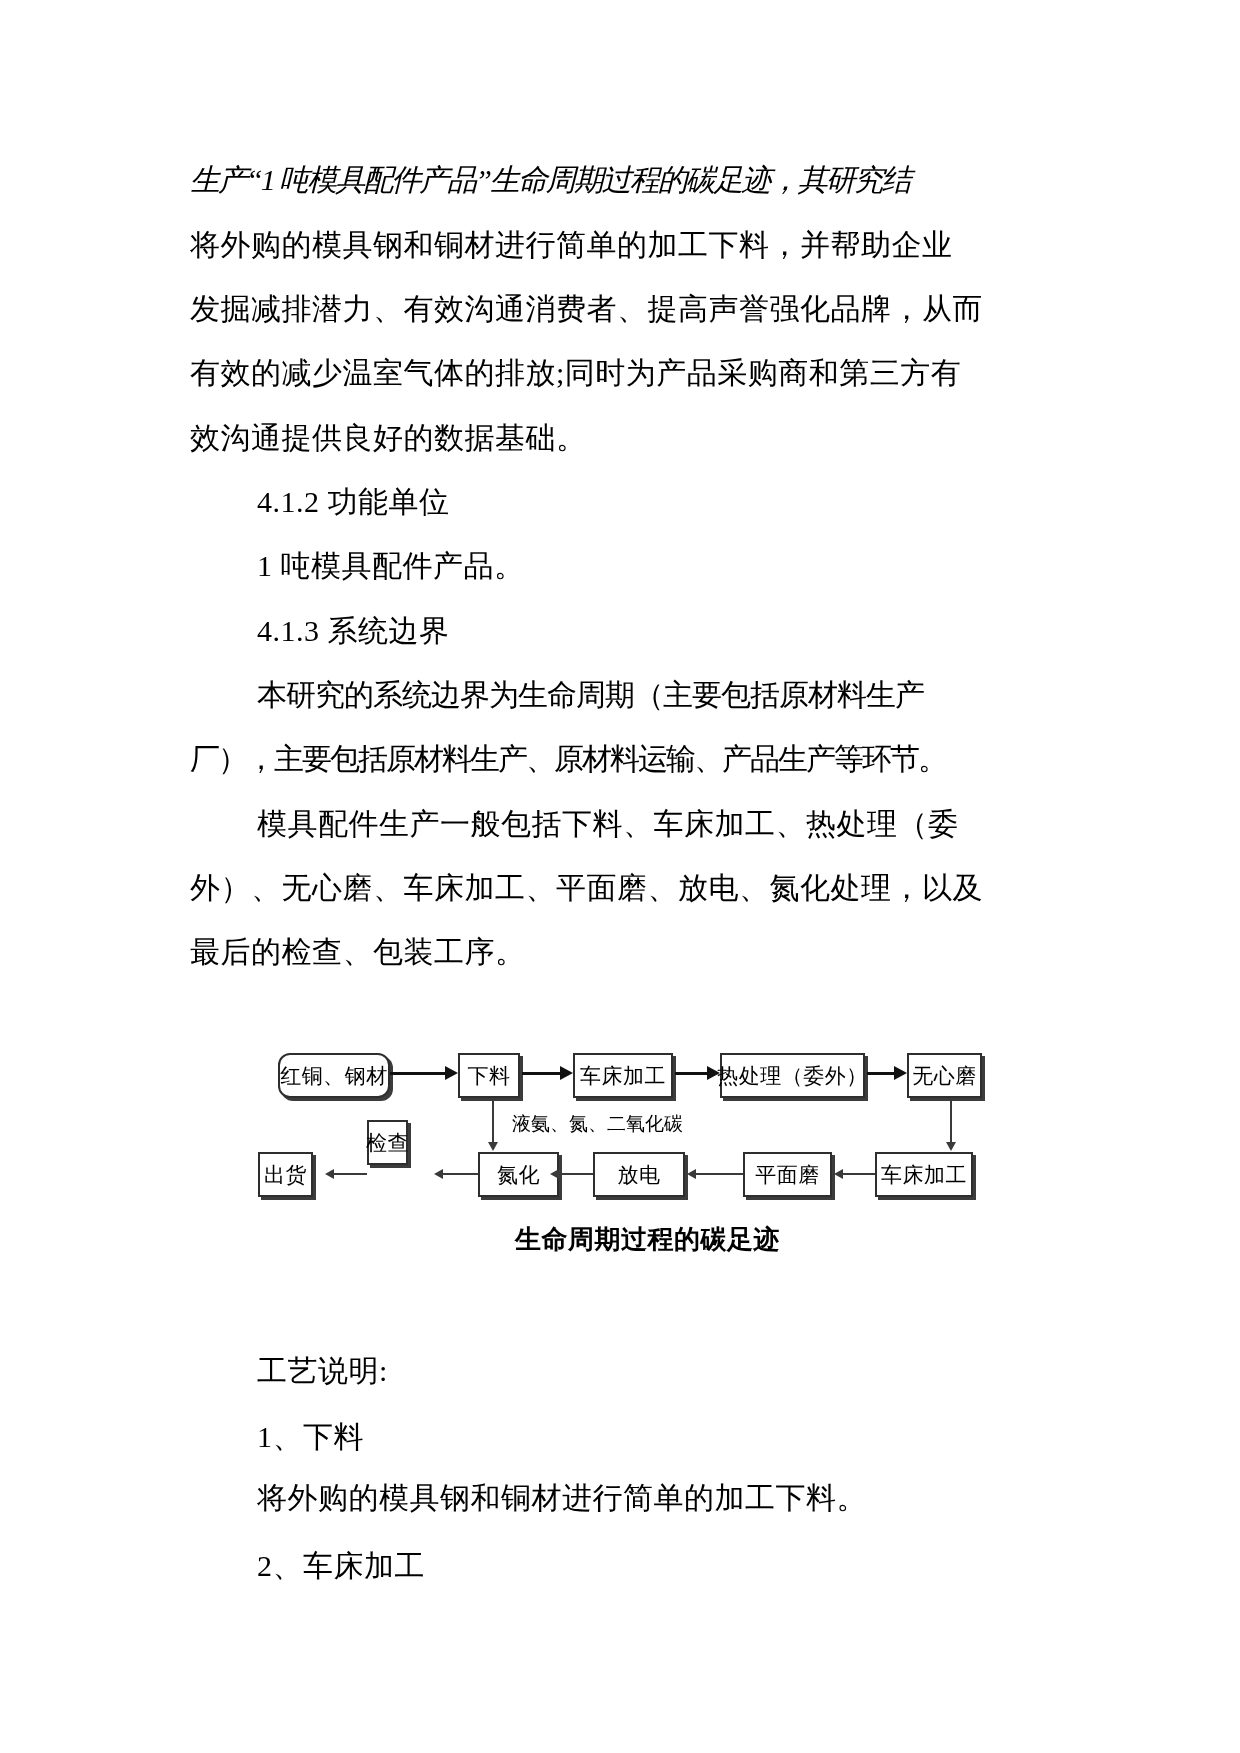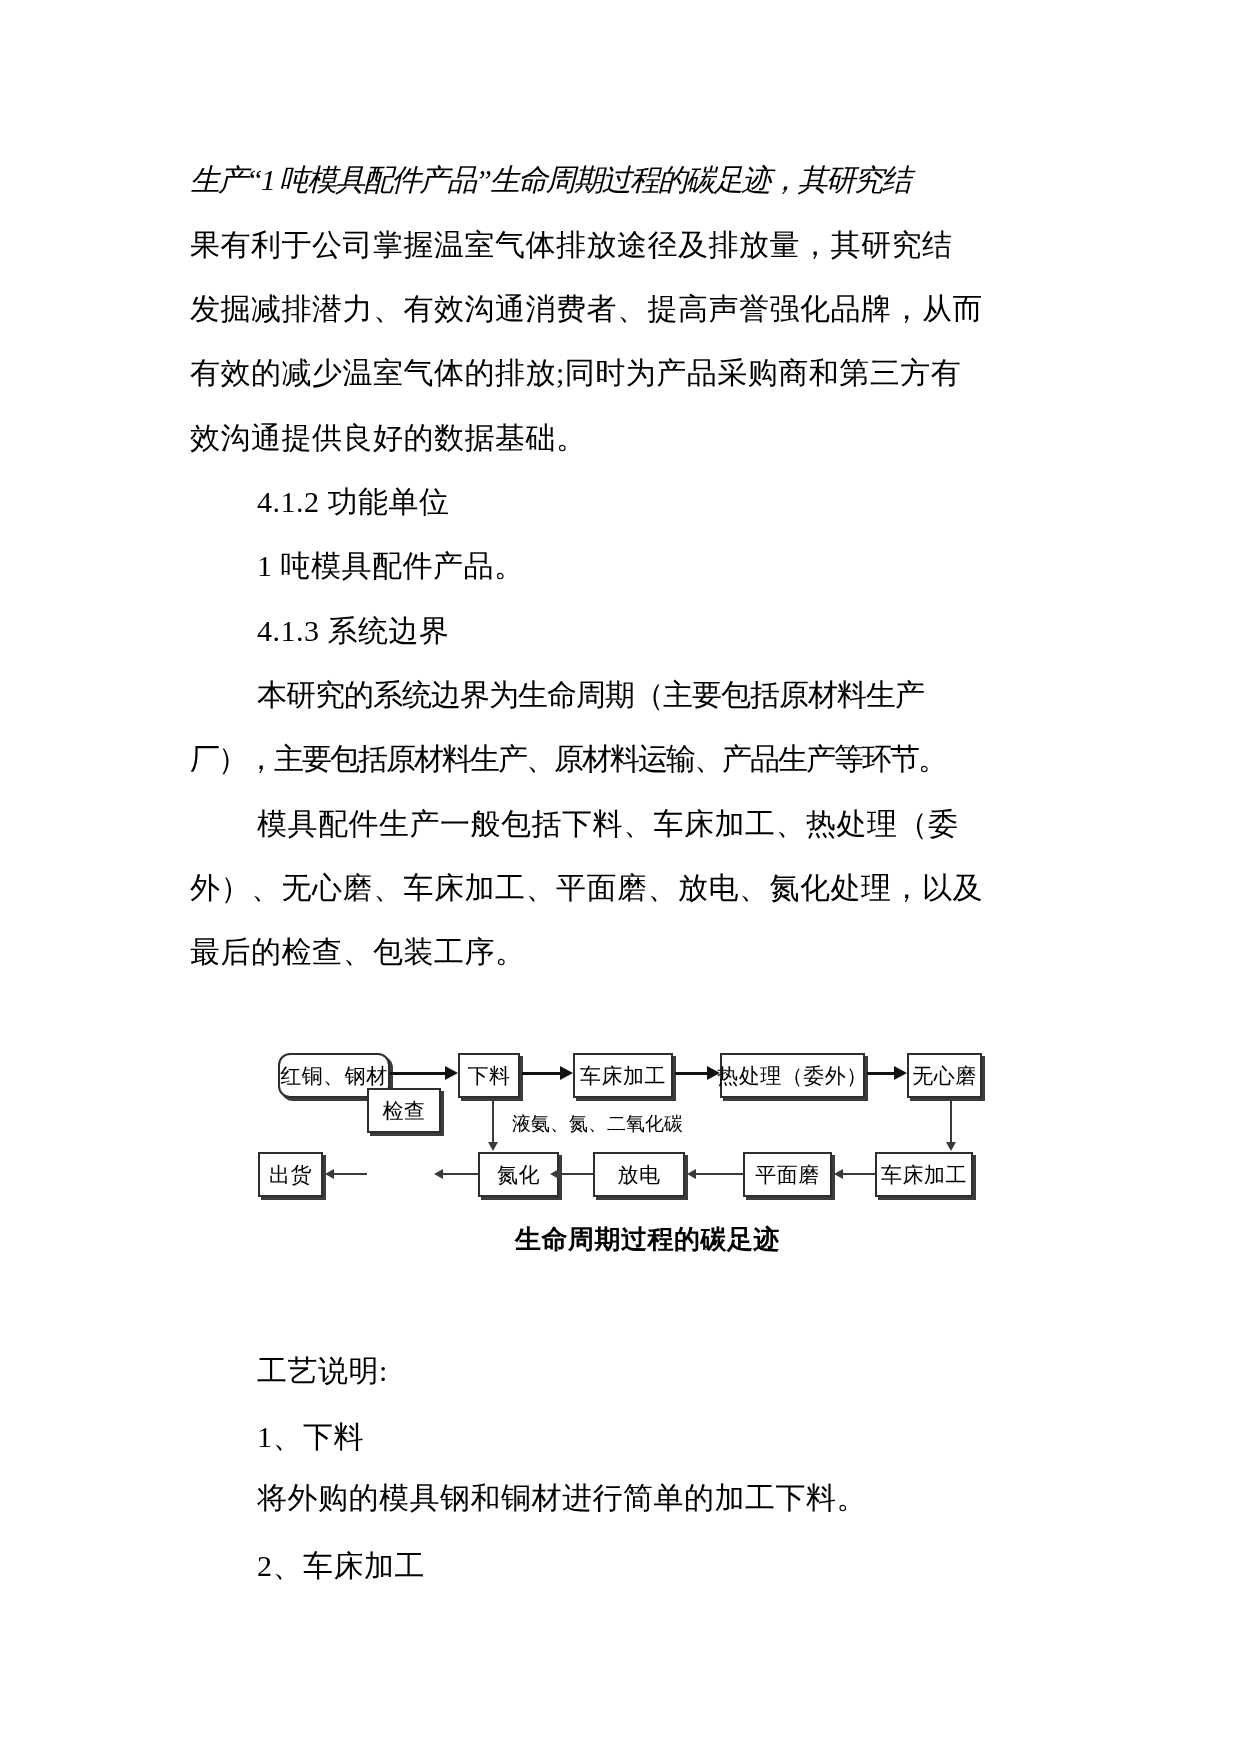--- a/index.html
+++ b/index.html
@@ -70,21 +70,21 @@
     white-space: nowrap;
     letter-spacing: 0.5px;
   }
 </style>
 </head>
 <body>
 
 <div class="page">
 
   <div class="line margin tight" style="top:162px;font-style:italic;">生产“1 吨模具配件产品”生命周期过程的碳足迹，其研究结</div>
-  <div class="line margin" style="top:227px;">果有利于公司掌握温室气体排放途径及排放量，其研究结</div>
+  <div class="line margin" style="top:227px;">将外购的模具钢和铜材进行简单的加工下料，并帮助企业</div>
   <div class="line margin" style="top:291px;">发掘减排潜力、有效沟通消费者、提高声誉强化品牌，从而</div>
   <div class="line margin" style="top:420px;">效沟通提供良好的数据基础。</div>
   <div class="line margin" style="top:355px;">有效的减少温室气体的排放;同时为产品采购商和第三方有</div>
   <div class="line indent" style="top:484px;">4.1.2 功能单位</div>
   <div class="line indent" style="top:548px;">1 吨模具配件产品。</div>
   <div class="line indent" style="top:613px;">4.1.3 系统边界</div>
   <div class="line indent tight1" style="top:677px;">本研究的系统边界为生命周期（主要包括原材料生产</div>
   <div class="line margin tight" style="top:741px;">厂），主要包括原材料生产、原材料运输、产品生产等环节。</div>
   <div class="line indent" style="top:806px;">模具配件生产一般包括下料、车床加工、热处理（委</div>
   <div class="line margin" style="top:870px;">外）、无心磨、车床加工、平面磨、放电、氮化处理，以及</div>
@@ -107,22 +107,22 @@
     <div class="h-line-thick" style="left:867px; top:1072px; width:28px;"></div>
     <div class="head-right" style="left:894px; top:1066px;"></div>
 
     <div class="v-line" style="left:492px; top:1100px; height:42px;"></div>
     <div class="head-down" style="left:488px; top:1142px;"></div>
     <div class="fc-input-label" style="left:512px; top:1111px;">液氨、氮、二氧化碳</div>
 
     <div class="v-line" style="left:950px; top:1100px; height:42px;"></div>
     <div class="head-down" style="left:946px; top:1142px;"></div>
 
-    <div class="fc-box" style="left:258px; top:1152px; width:65px;">出货</div>
-    <div class="fc-box" style="left:367px; top:1088px; width:74px;">检查</div>
+    <div class="fc-box" style="left:258px; top:1152px; width:55px;">出货</div>
+    <div class="fc-box" style="left:367px; top:1120px; width:41px;">检查</div>
     <div class="fc-box" style="left:478px; top:1152px; width:81px;">氮化</div>
     <div class="fc-box" style="left:593px; top:1152px; width:92px;">放电</div>
     <div class="fc-box" style="left:743px; top:1152px; width:89px;">平面磨</div>
     <div class="fc-box" style="left:875px; top:1152px; width:98px;">车床加工</div>
 
     <div class="head-left" style="left:325px; top:1169px;"></div>
     <div class="h-line-thin" style="left:333px; top:1173px; width:34px;"></div>
     <div class="head-left" style="left:434px; top:1169px;"></div>
     <div class="h-line-thin" style="left:442px; top:1173px; width:36px;"></div>
     <div class="head-left" style="left:550px; top:1169px;"></div>

